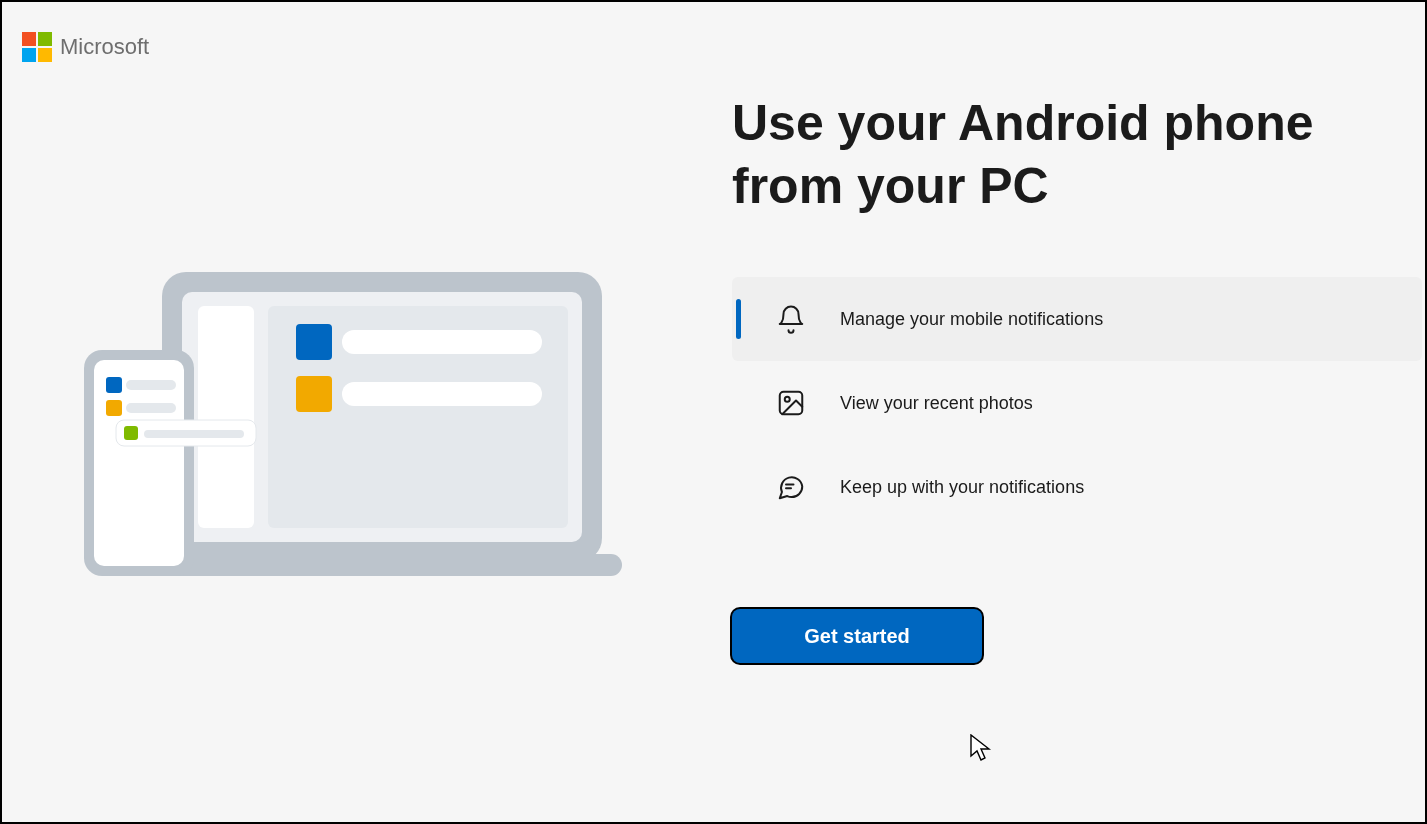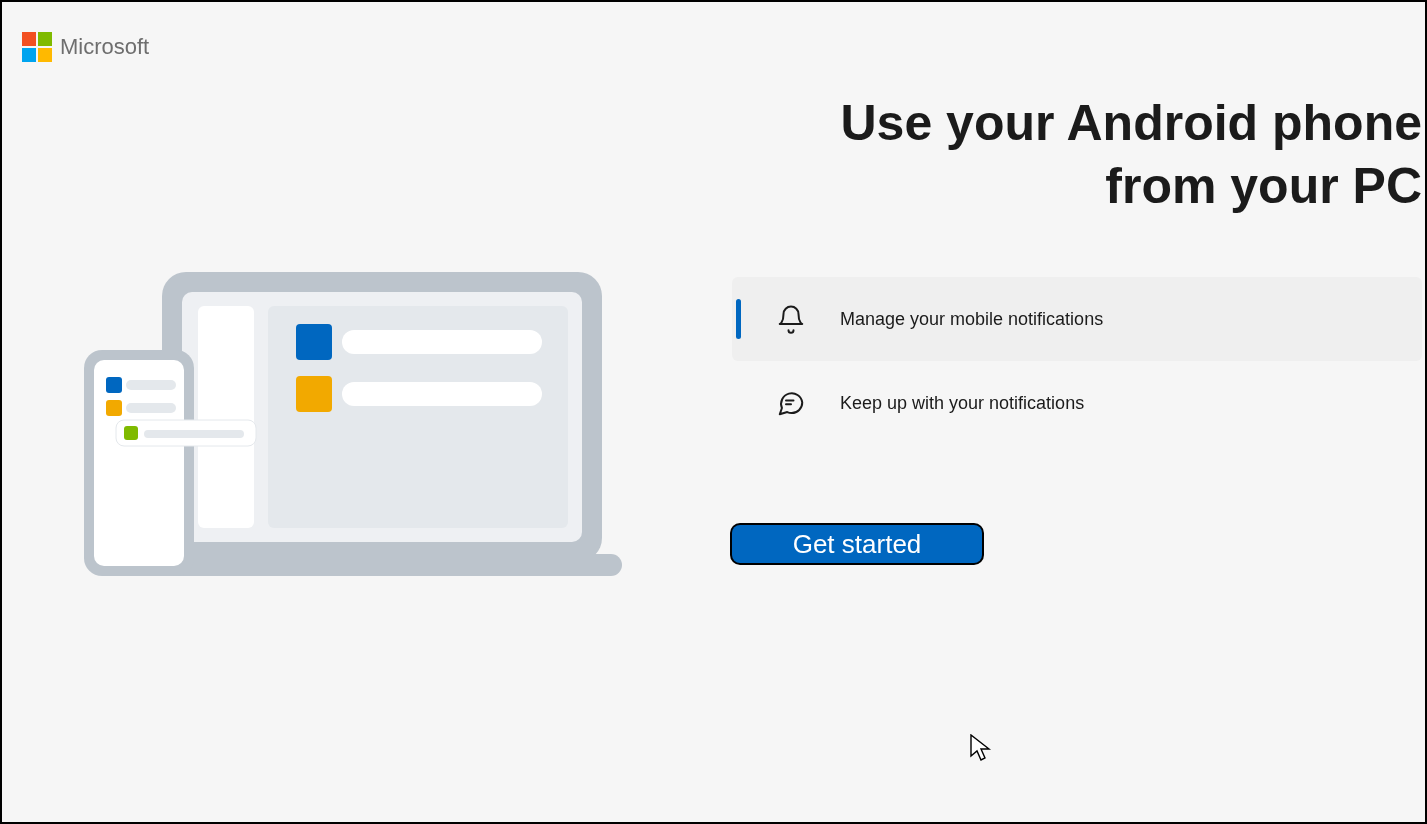--- a/index.html
+++ b/index.html
@@ -55,21 +55,20 @@
     left: 730px;
     top: 90px;
     width: 690px;
   }
   .heading {
     font-size: 50px;
     font-weight: 600;
     line-height: 1.25;
     color: #1b1b1b;
     margin-bottom: 60px;
-    text-align: right;
   }
   .features { display: flex; flex-direction: column; }
   .feature {
     display: flex;
     align-items: center;
     height: 84px;
     padding-left: 42px;
     gap: 32px;
     font-size: 18px;
     color: #1b1b1b;
@@ -95,25 +94,25 @@
     color: #1b1b1b;
   }
   .cta-wrap {
     margin-top: 80px;
   }
   .cta {
     display: inline-flex;
     align-items: center;
     justify-content: center;
     width: 250px;
-    height: 38px;
+    height: 54px;
     background: #0067c0;
     color: #ffffff;
-    font-size: 26px;
-    font-weight: 400;
+    font-size: 20px;
+    font-weight: 700;
     border: none;
     border-radius: 8px;
     box-shadow: 0 0 0 2px #000;
     cursor: pointer;
   }
   .cursor {
     position: absolute;
     left: 968px;
     top: 732px;
     pointer-events: none;
@@ -169,20 +168,30 @@
       <div class="feature active">
         <span class="icon">
           <svg width="30" height="30" viewBox="0 0 24 24" fill="none" stroke="currentColor" stroke-width="1.6" stroke-linecap="round" stroke-linejoin="round">
             <path d="M6 8a6 6 0 0 1 12 0c0 7 3 8 3 8H3s3-1 3-8"></path>
             <path d="M10 21a2 2 0 0 0 4 0"></path>
           </svg>
         </span>
         <span>Manage your mobile notifications</span>
       </div>
 
+      <div class="feature">
+        <span class="icon">
+          <svg width="30" height="30" viewBox="0 0 24 24" fill="none" stroke="currentColor" stroke-width="1.6" stroke-linecap="round" stroke-linejoin="round">
+            <rect x="3" y="3" width="18" height="18" rx="3"></rect>
+            <circle cx="9" cy="9" r="2"></circle>
+            <path d="M21 15l-5-5L5 21"></path>
+          </svg>
+        </span>
+        <span>View your recent photos</span>
+      </div>
 
 
       <div class="feature">
         <span class="icon">
           <svg width="30" height="30" viewBox="0 0 24 24" fill="none" stroke="currentColor" stroke-width="1.6" stroke-linecap="round" stroke-linejoin="round">
             <path d="M21 11.5a8.38 8.38 0 0 1-8.5 8.5 8.5 8.5 0 0 1-3.5-.75L3 21l1.75-5A8.5 8.5 0 1 1 21 11.5z"></path>
             <line x1="8" y1="10" x2="14" y2="10"></line>
             <line x1="8" y1="13" x2="12" y2="13"></line>
           </svg>
         </span>

